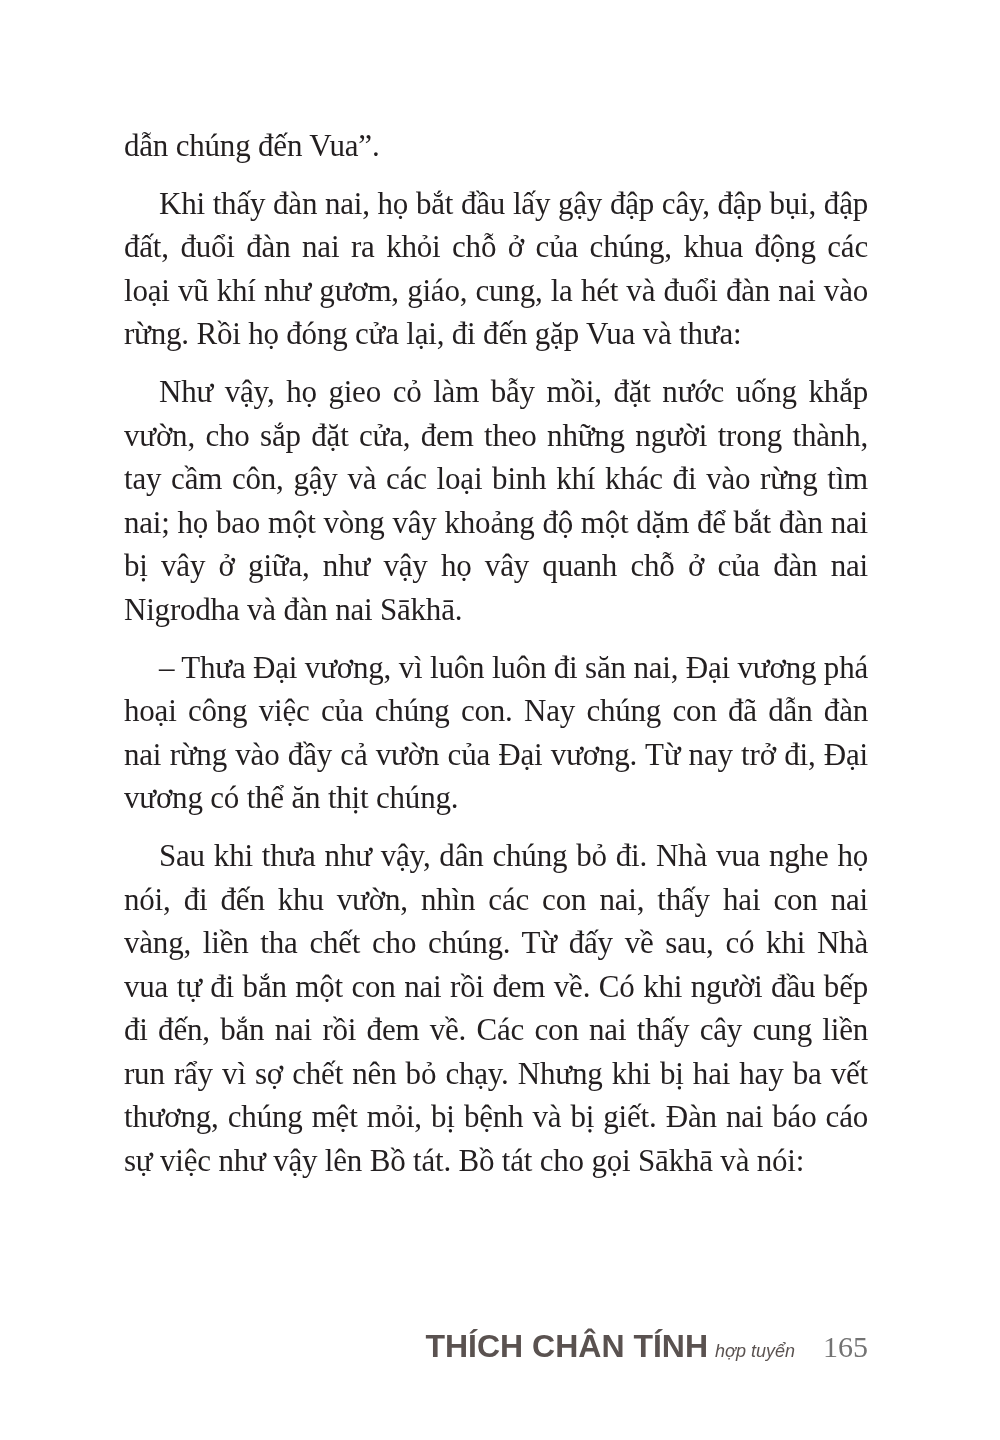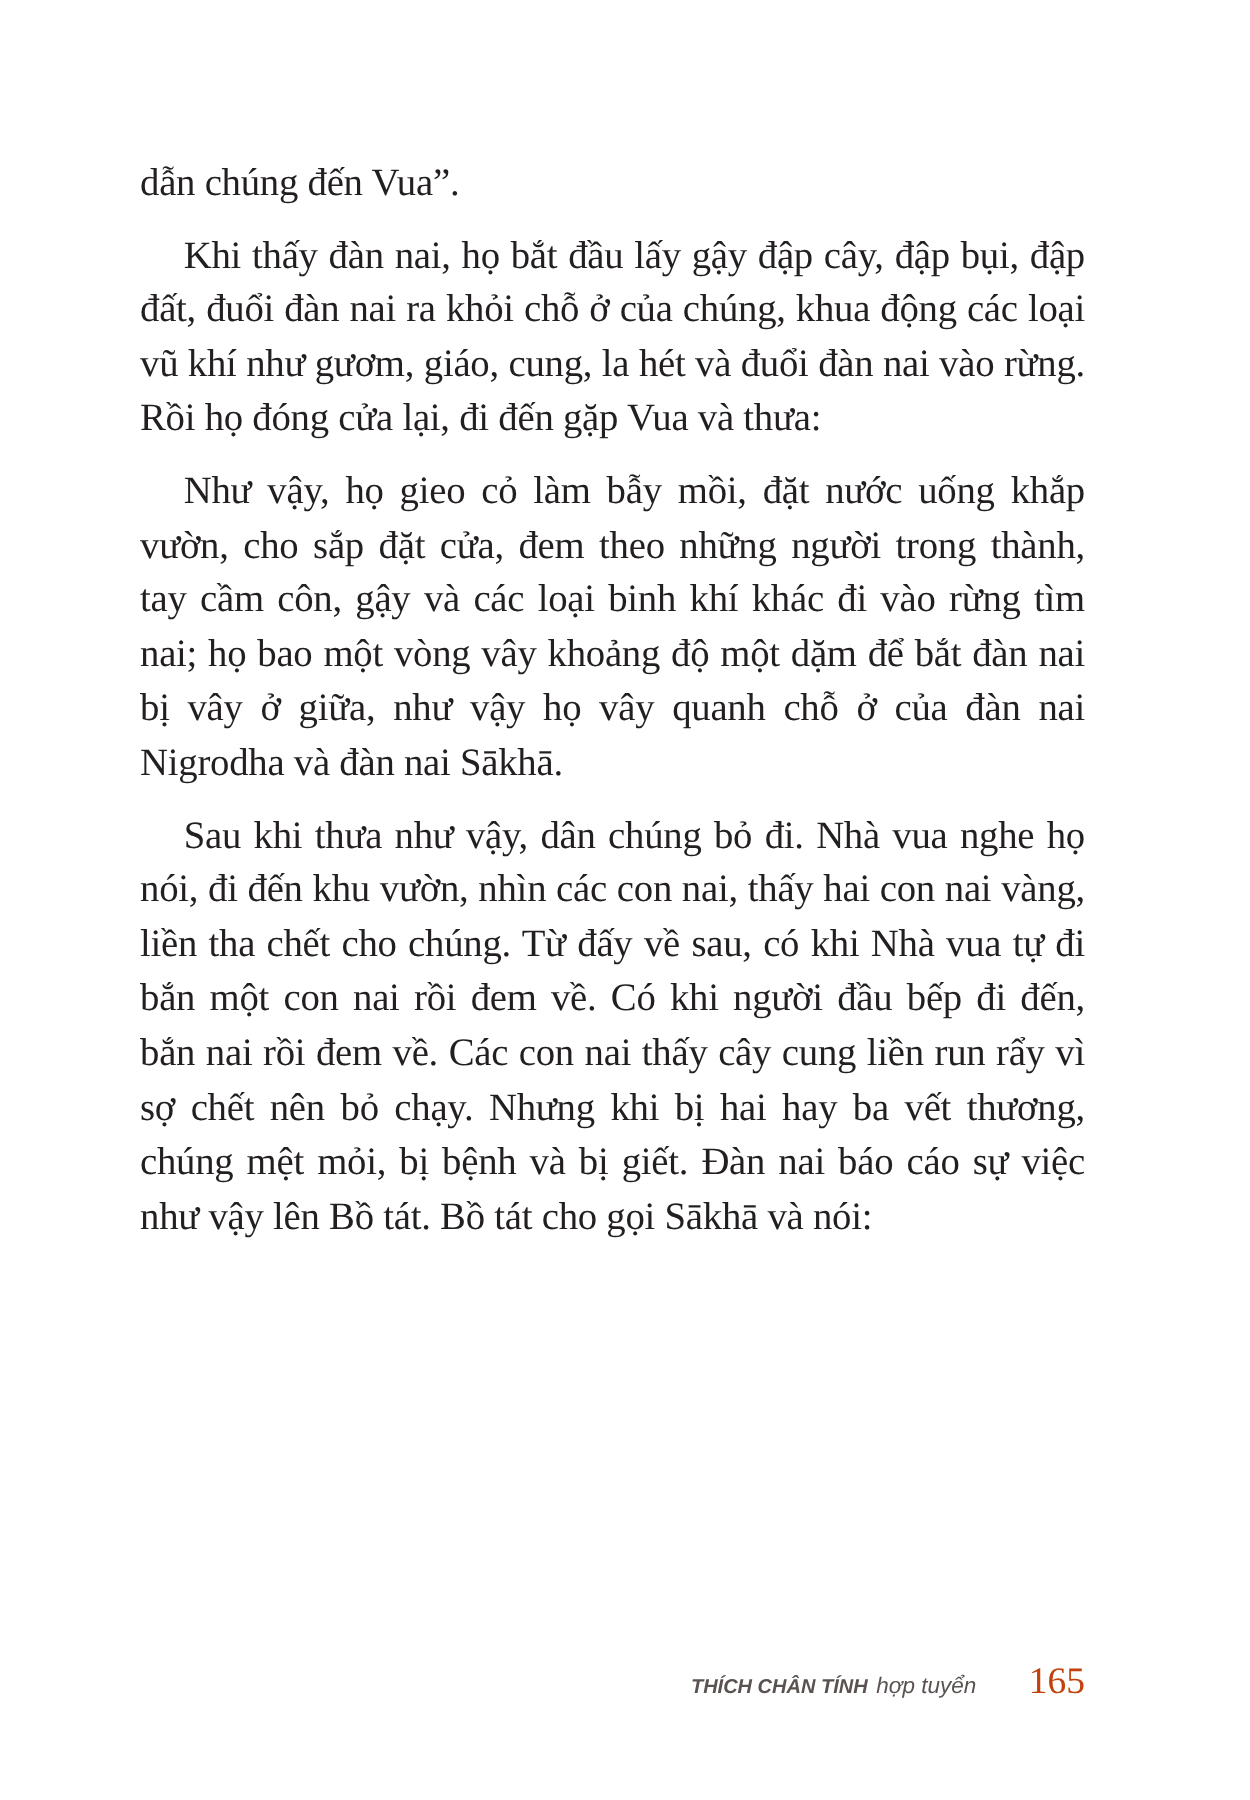--- a/index.html
+++ b/index.html
@@ -8,66 +8,66 @@
     position: absolute;
     left: 112px;
     top: 124px;
     width: 756px;
     font-family: "Liberation Serif", "DejaVu Serif", serif;
     font-size: 31px;
     line-height: 43.6px;
     color: #231f20;
   }
   .para {
-    margin: 0 0 14px 0;
+    margin: 0 0 14px 12px;
     text-align: justify;
     text-align-last: left;
     hyphens: none;
     letter-spacing: -0.2px;
   }
   .para.indent { text-indent: 35px; }
   .para.first { margin-bottom: 14px; }
   .footer {
     position: absolute;
     top: 1328px;
     right: 132px;
     height: 40px;
     display: flex;
     align-items: baseline;
     white-space: nowrap;
   }
   .footer .author {
     font-family: "Liberation Sans", "DejaVu Sans", sans-serif;
     font-weight: bold;
-    font-size: 16px;
+    font-size: 32px;
     color: #5a5250;
     letter-spacing: 0px;
-    font-style: italic;
   }
   .footer .collection {
     font-family: "Liberation Sans", "DejaVu Sans", sans-serif;
     font-style: italic;
     font-size: 18px;
     color: #5a5250;
     margin-left: 7px;
   }
   .footer .page-number {
     font-family: "Liberation Serif", "DejaVu Serif", serif;
     font-size: 30px;
-    color: #c2410c;
-    margin-left: 42px;
+    color: #737373;
+    margin-left: 28px;
   }
 </style>
 </head>
 <body>
 
 <div class="page">
   <p class="para first">dẫn chúng đến Vua”.</p>
   <p class="para indent">Khi thấy đàn nai, họ bắt đầu lấy gậy đập cây, đập bụi, đập đất, đuổi đàn nai ra khỏi chỗ ở của chúng, khua động các loại vũ khí như gươm, giáo, cung, la hét và đuổi đàn nai vào rừng. Rồi họ đóng cửa lại, đi đến gặp Vua và thưa:</p>
   <p class="para indent">Như vậy, họ gieo cỏ làm bẫy mồi, đặt nước uống khắp vườn, cho sắp đặt cửa, đem theo những người trong thành, tay cầm côn, gậy và các loại binh khí khác đi vào rừng tìm nai; họ bao một vòng vây khoảng độ một dặm để bắt đàn nai bị vây ở giữa, như vậy họ vây quanh chỗ ở của đàn nai Nigrodha và đàn nai Sākhā.</p>
+  <p class="para indent">– Thưa Đại vương, vì luôn luôn đi săn nai, Đại vương phá hoại công việc của chúng con. Nay chúng con đã dẫn đàn nai rừng vào đầy cả vườn của Đại vương. Từ nay trở đi, Đại vương có thể ăn thịt chúng.</p>
   <p class="para indent">Sau khi thưa như vậy, dân chúng bỏ đi. Nhà vua nghe họ nói, đi đến khu vườn, nhìn các con nai, thấy hai con nai vàng, liền tha chết cho chúng. Từ đấy về sau, có khi Nhà vua tự đi bắn một con nai rồi đem về. Có khi người đầu bếp đi đến, bắn nai rồi đem về. Các con nai thấy cây cung liền run rẩy vì sợ chết nên bỏ chạy. Nhưng khi bị hai hay ba vết thương, chúng mệt mỏi, bị bệnh và bị giết. Đàn nai báo cáo sự việc như vậy lên Bồ tát. Bồ tát cho gọi Sākhā và nói:</p>
 </div>
 
 <div class="footer">
   <span class="author">THÍCH CHÂN TÍNH</span>
   <span class="collection">hợp tuyển</span>
   <span class="page-number">165</span>
 </div>
 
 </body></html>

